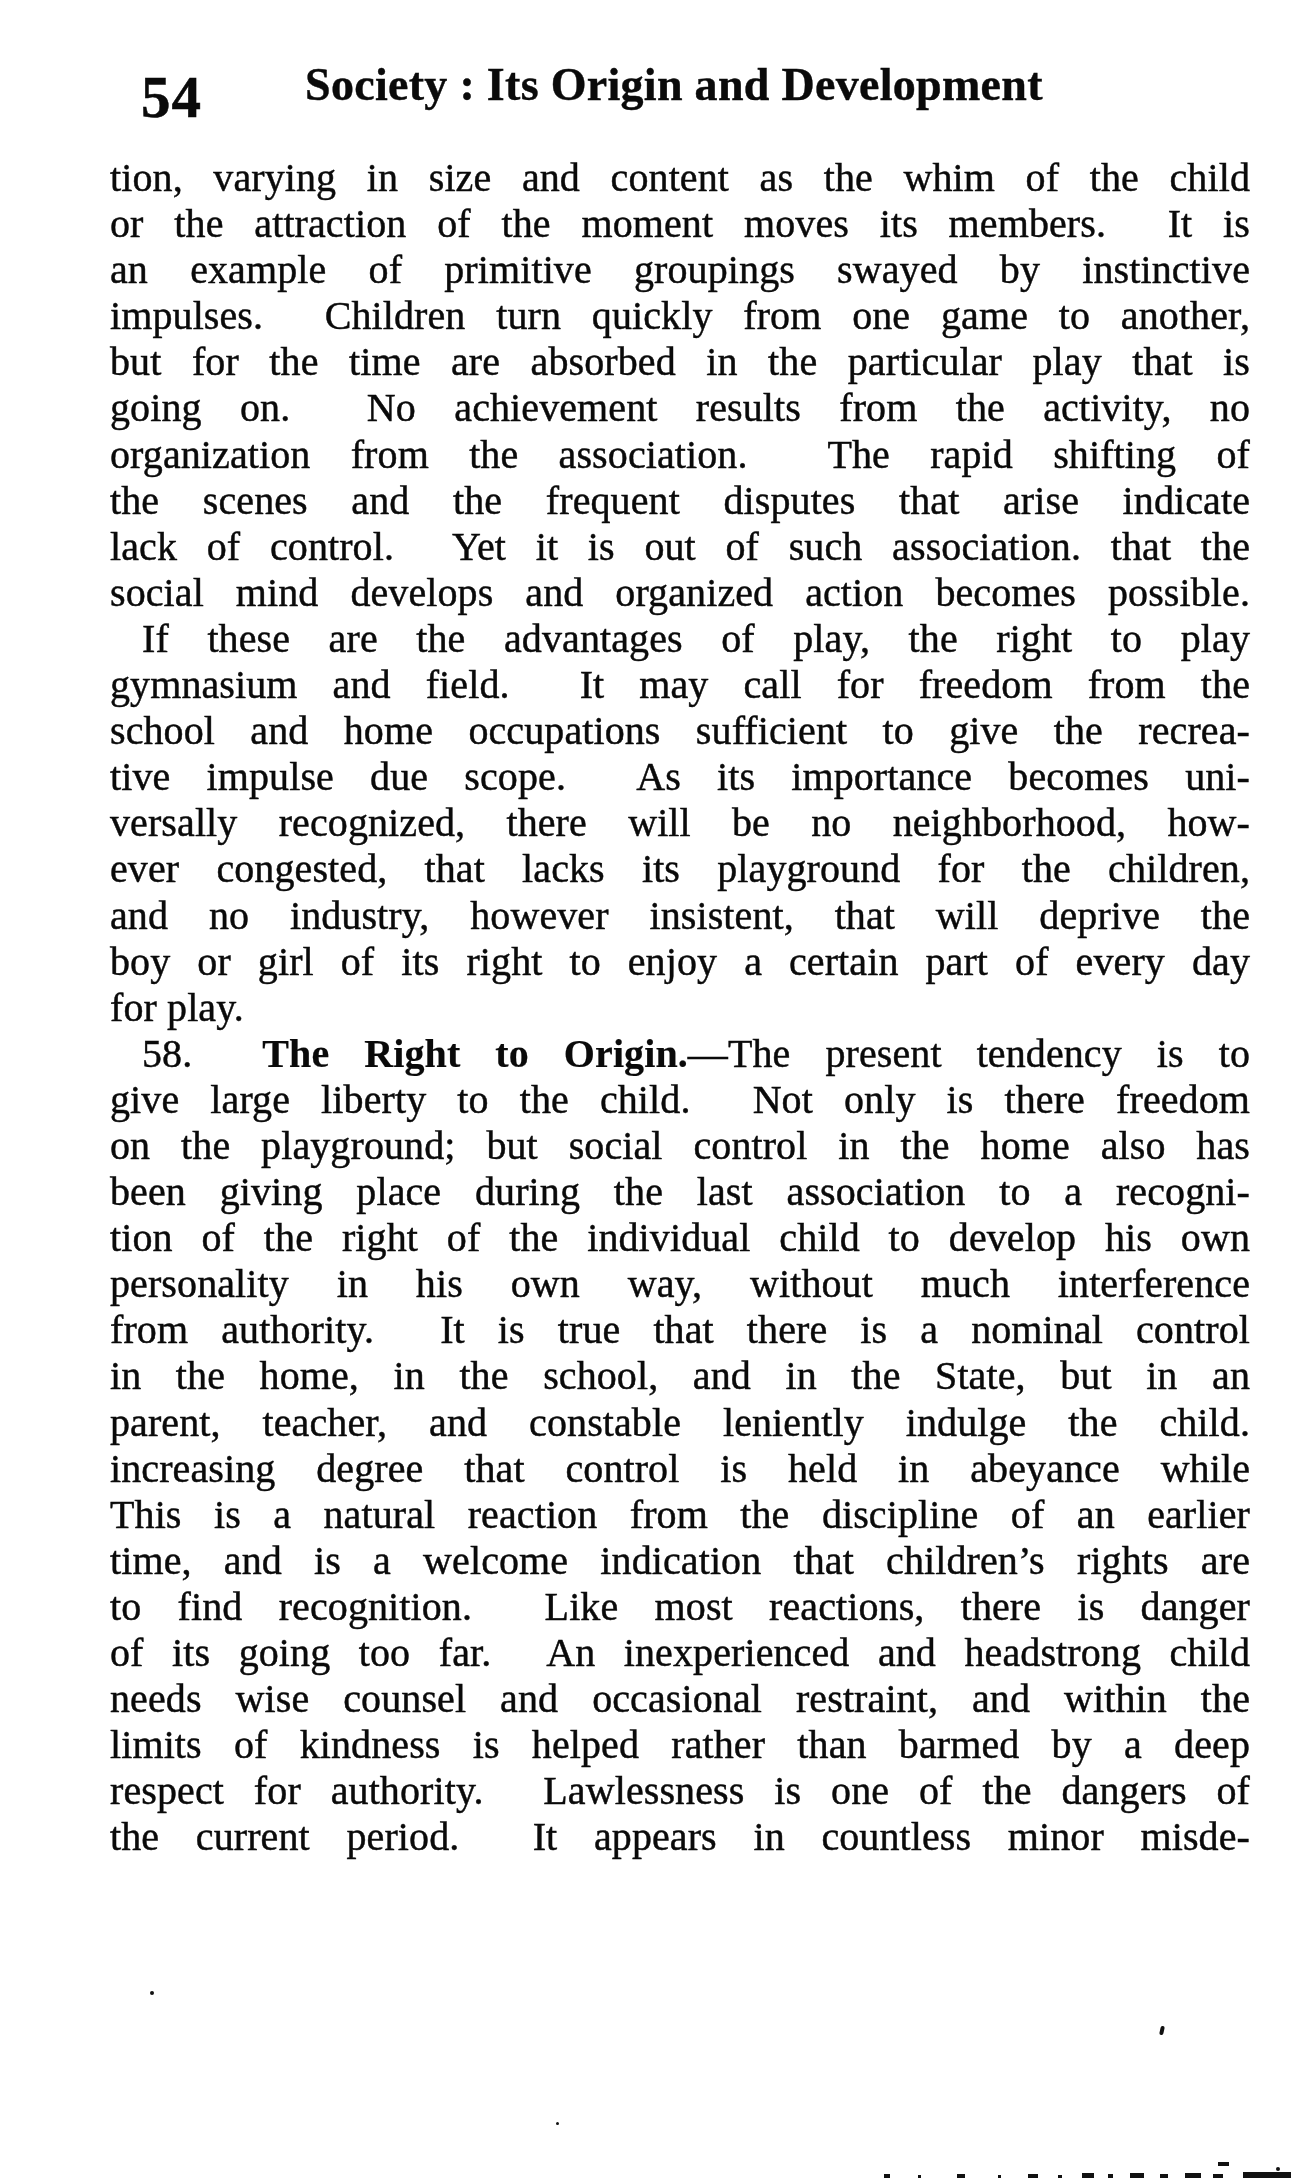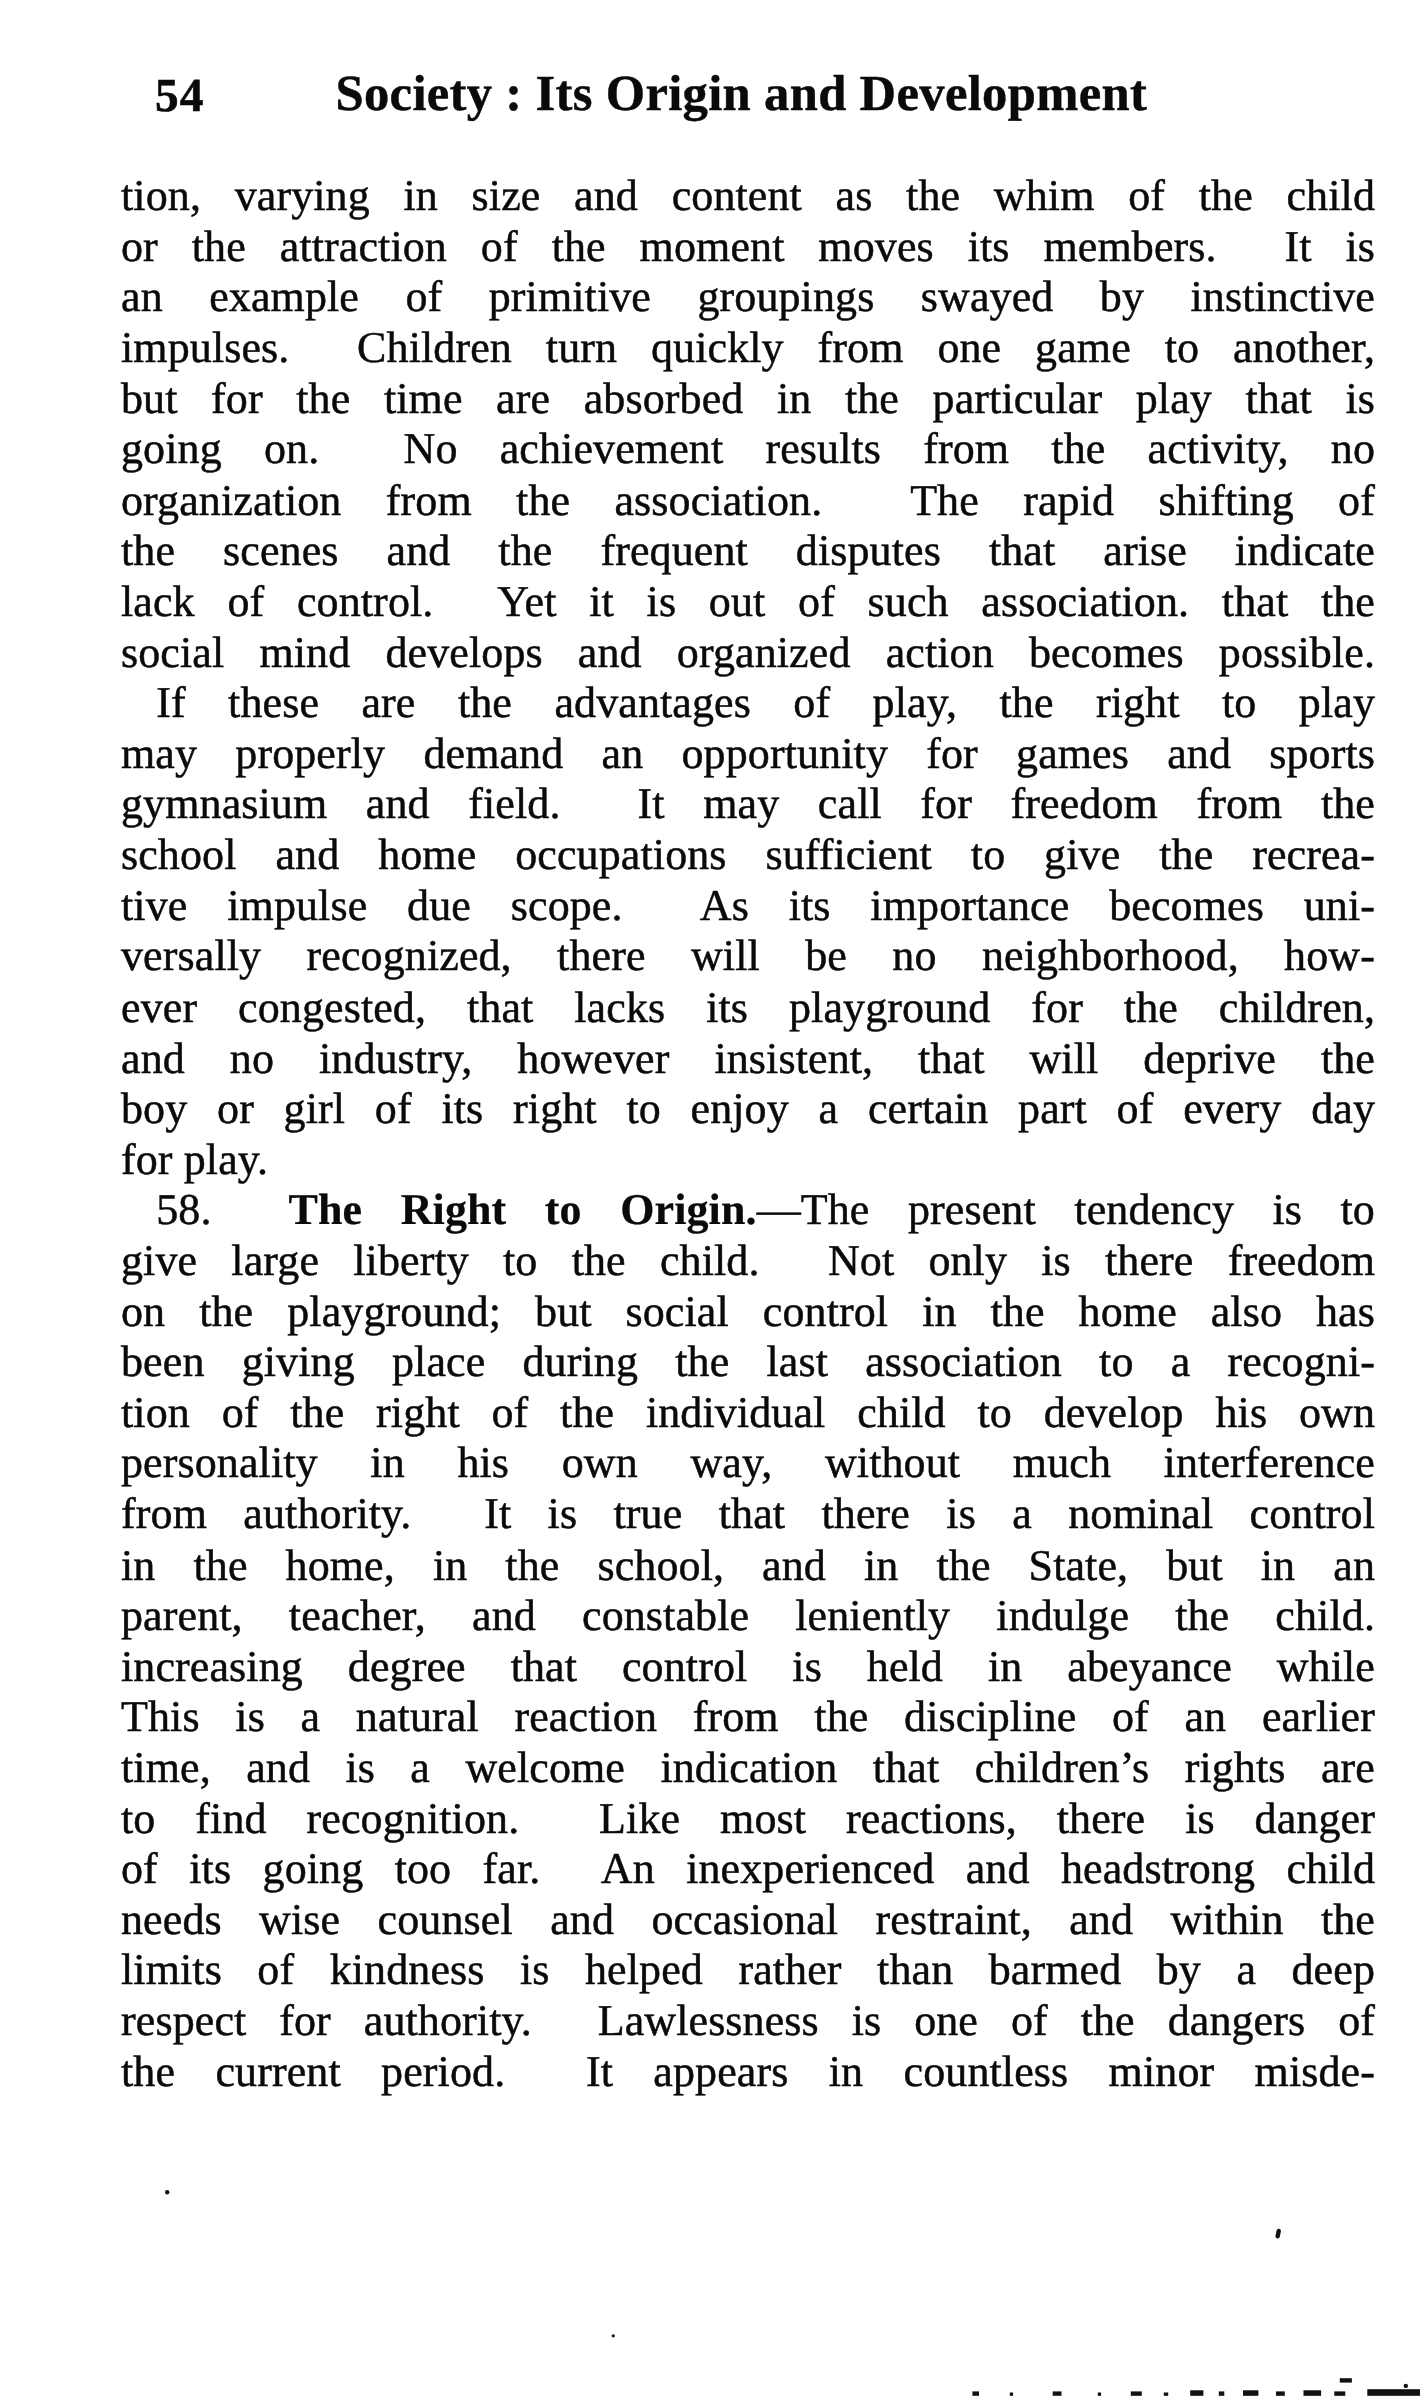--- a/index.html
+++ b/index.html
@@ -7,21 +7,21 @@
     position:relative;
     width:1291px;height:2179px;
     background:#ffffff;
     overflow:hidden;
     font-family:"Liberation Serif", serif;
     color:#0a0a0a;
   }
   
   .folio{
     position:absolute;left:141px;top:63px;
-    font-size:43px;font-weight:bold;
+    font-size:59px;font-weight:bold;
     letter-spacing:1px;
     -webkit-text-stroke:0.5px #0a0a0a;
   }
   .running-title{
     position:absolute;left:305px;top:58px;
     width:820px;
     font-size:46px;font-weight:bold;
     white-space:nowrap;
     letter-spacing:0.3px;
     -webkit-text-stroke:0.4px #0a0a0a;
@@ -64,21 +64,20 @@
       <div class="line">or the attraction of the moment moves its members.&nbsp; It is</div>
       <div class="line">an example of primitive groupings swayed by instinctive</div>
       <div class="line">impulses.&nbsp; Children turn quickly from one game to another,</div>
       <div class="line">but for the time are absorbed in the particular play that is</div>
       <div class="line">going on.&nbsp; No achievement results from the activity, no</div>
       <div class="line">organization from the association.&nbsp; The rapid shifting of</div>
       <div class="line">the scenes and the frequent disputes that arise indicate</div>
       <div class="line">lack of control.&nbsp; Yet it is out of such association. that the</div>
       <div class="line">social mind develops and organized action becomes possible.</div>
       <div class="line line--indent">If these are the advantages of play, the right to play</div>
-      <div class="line">may properly demand an opportunity for games and sports</div>
       <div class="line">gymnasium and field.&nbsp; It may call for freedom from the</div>
       <div class="line">school and home occupations sufficient to give the recrea-</div>
       <div class="line">tive impulse due scope.&nbsp; As its importance becomes uni-</div>
       <div class="line">versally recognized, there will be no neighborhood, how-</div>
       <div class="line">ever congested, that lacks its playground for the children,</div>
       <div class="line">and no industry, however insistent, that will deprive the</div>
       <div class="line">boy or girl of its right to enjoy a certain part of every day</div>
       <div class="line line--plain">for play.</div>
       <div class="line line--indent"><span>58.&nbsp; </span><span class="b">The Right to Origin.</span><span>—The present tendency is to</span></div>
       <div class="line">give large liberty to the child.&nbsp; Not only is there freedom</div>

